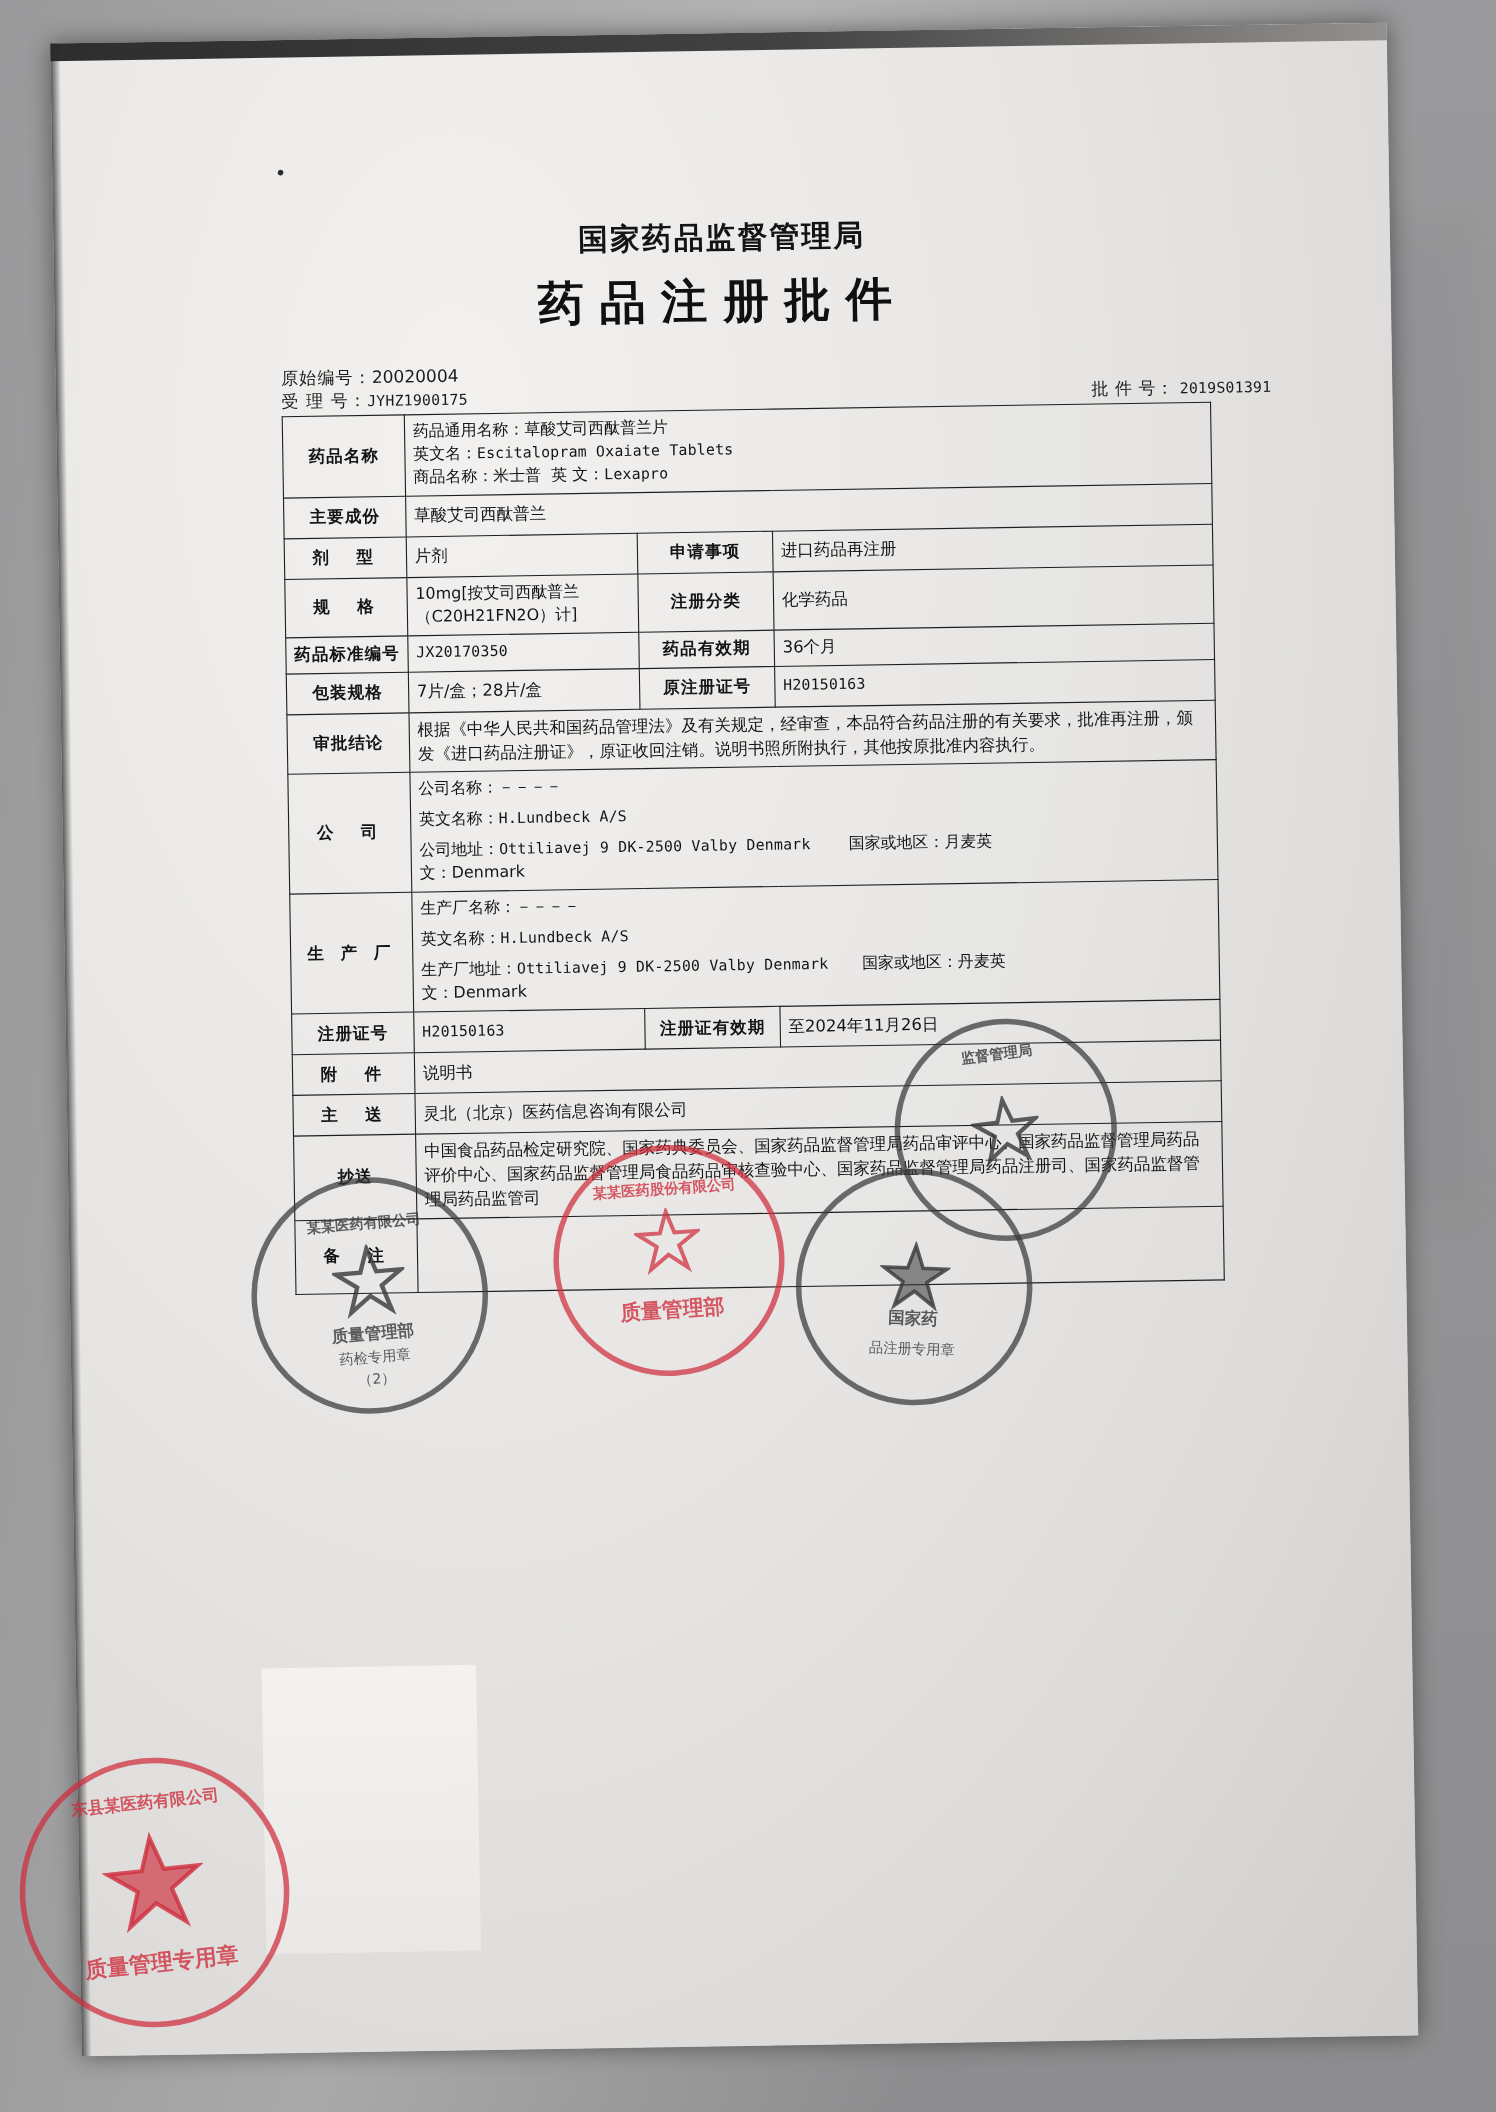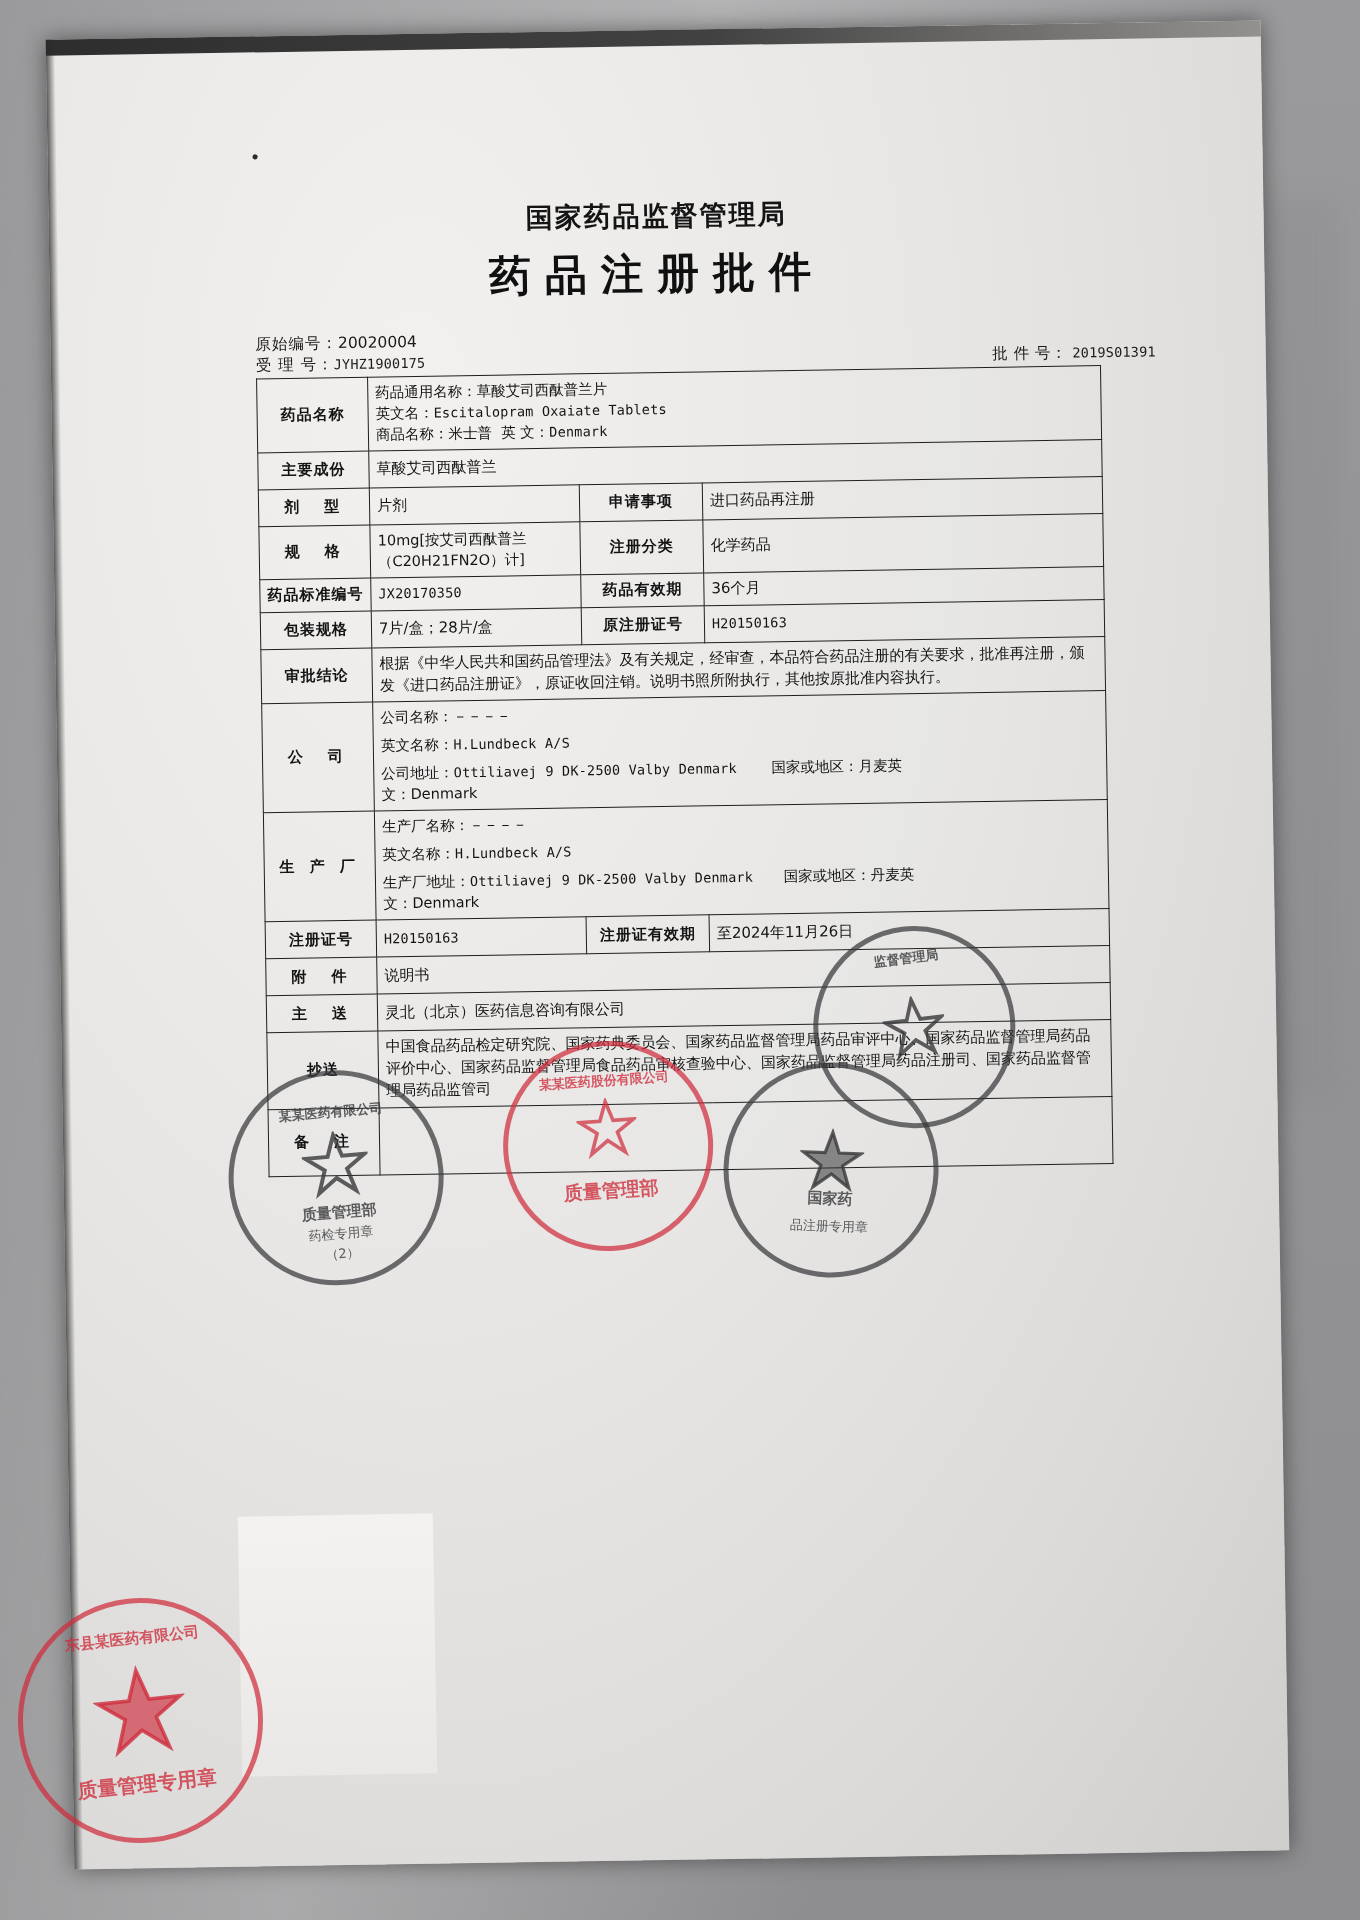--- a/index.html
+++ b/index.html
@@ -241,21 +241,21 @@
         </div>
       </div>
 
       <table id="tbl">
         <tbody>
             <tr>
           <td class="hd">药品名称</td>
           <td colspan="3">
             <span class="cellline mixed"><span>药品通用名称：</span><span>草酸艾司西酞普兰片</span></span>
             <span class="cellline mixed"><span>英文名：</span><span class="en">Escitalopram Oxaiate Tablets</span></span>
-            <span class="cellline mixed"><span>商品名称：</span><span>米士普</span>&nbsp;&nbsp;<span>英 文：</span><span class="en">Denmark</span></span>
+            <span class="cellline mixed"><span>商品名称：</span><span>米士普</span>&nbsp;&nbsp;<span>英 文：</span><span class="en">Lexapro</span></span>
           </td>
         </tr>
 
         <tr>
           <td class="hd tall">主要成份</td>
           <td colspan="3">草酸艾司西酞普兰</td>
         </tr>
 
         <tr>
           <td class="hd tall"><span class="sp2">剂　型</span></td>

